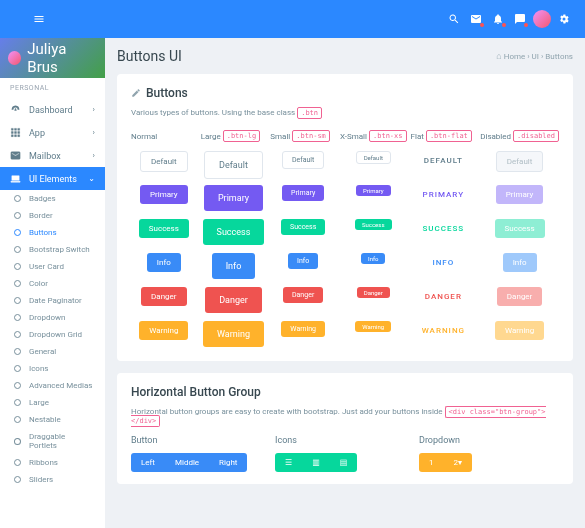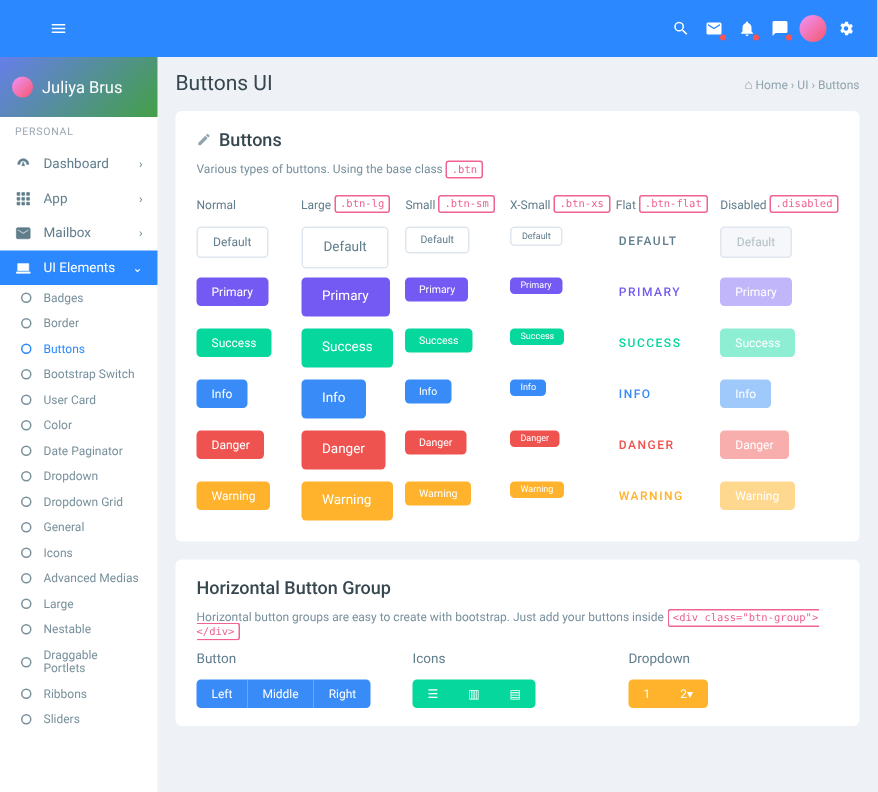--- a/index.html
+++ b/index.html
@@ -8,42 +8,42 @@
 .logo{font-weight:700;font-size:11px;letter-spacing:1px}
 .logo-icon{width:14px;height:14px;border:2px solid #fff;border-radius:50%;display:inline-block;position:relative;vertical-align:middle;margin-right:4px}
 .logo-icon:before{content:"";position:absolute;width:6px;height:6px;background:#fff;border-radius:50%;top:2px;left:2px}
 .spacer{flex:1}
 .topicon{width:22px;display:flex;justify-content:center;align-items:center;cursor:pointer;position:relative}
 .topicon svg{width:12px;height:12px;fill:#fff}
 .dot{width:4px;height:4px;background:#ff5252;border-radius:50%;position:absolute;top:10px;right:3px}
 .avatar-top{width:18px;height:18px;border-radius:50%;background:linear-gradient(135deg,#f093fb,#f5576c)}
 .layout{display:flex}
 .sidebar{width:105px;background:#fff;min-height:490px}
-.userhero{height:40px;background:linear-gradient(135deg,#667eea,#43a047);display:flex;align-items:center;padding:0 8px;color:#fff;font-size:11px}
+.userhero{height:40px;background:linear-gradient(135deg,#667eea,#43a047);display:flex;align-items:center;padding:0 8px;color:#fff;font-size:15px}
 .userhero .av{width:14px;height:14px;border-radius:50%;background:linear-gradient(135deg,#f093fb,#f5576c);margin-right:6px}
 .sect{padding:6px 10px;font-size:7px;color:#9aa5b1;text-transform:uppercase;letter-spacing:.5px}
 .nav-item{display:flex;align-items:center;padding:6px 10px;font-size:9px;color:#607d8b;cursor:pointer}
 .nav-item.active{background:#2b88ff;color:#fff}
 .nav-item svg{width:11px;height:11px;margin-right:8px;fill:currentColor;stroke:currentColor}
 .nav-item .chev{margin-left:auto;font-size:8px}
 .sub-item{display:flex;align-items:center;padding:4px 10px 4px 14px;font-size:8px;color:#78909c;cursor:pointer}
 .sub-item.active{color:#2b88ff}
 .sub-item .ring{width:7px;height:7px;border:1px solid currentColor;border-radius:50%;margin-right:8px}
 .main{flex:1;padding:10px 12px}
 .page-head{display:flex;align-items:center;margin-bottom:10px}
 .page-head h1{font-size:14px;font-weight:400;color:#37474f}
 .crumbs{font-size:8px;color:#90a4ae}
 .crumbs .hic{font-size:9px}
 .card{background:#fff;border-radius:4px;padding:12px 14px;margin-bottom:12px}
 .card-title{font-size:12px;font-weight:500;color:#37474f;margin-bottom:8px;display:flex;align-items:center;gap:5px}
 .card-sub{font-size:8px;color:#78909c;margin-bottom:10px}
 code{background:#fff;border:1px solid #f06292;color:#f06292;padding:1px 3px;border-radius:2px;font-size:7px;font-family:monospace}
 .grid{display:grid;grid-template-columns:repeat(6,1fr);gap:6px 4px}
 .ghead{font-size:8px;color:#607d8b;text-align:right;padding:3px 0;display:flex;align-items:center;gap:2px;white-space:nowrap}
-.cell{display:flex;align-items:flex-start;justify-content:flex-start;min-height:28px}
+.cell{display:flex;align-items:flex-start;justify-content:center;min-height:28px}
 .btn{border:none;border-radius:3px;cursor:pointer;color:#fff;display:inline-flex;align-items:center;justify-content:center}
 .btn-default{background:#fff;color:#607d8b;border:1px solid #e0e6ed}
 .btn-primary{background:#745af2}.btn-success{background:#06d79c}.btn-info{background:#398bf7}.btn-danger{background:#ef5350}.btn-warning{background:#ffb22b}
 .flat-primary{background:transparent;color:#745af2}.flat-success{background:transparent;color:#06d79c}.flat-info{background:transparent;color:#398bf7}.flat-danger{background:transparent;color:#ef5350}.flat-warning{background:transparent;color:#ffb22b}.flat-default{background:transparent;color:#607d8b}
 .dis-primary{background:#c2b6fa;color:#fff}.dis-success{background:#8eeed4;color:#fff}.dis-info{background:#9fc9fb;color:#fff}.dis-danger{background:#f8aead;color:#fff}.dis-warning{background:#ffd890;color:#fff}.dis-default{background:#f5f7fa;color:#b0bec5;border:1px solid #e0e6ed}
 .sz-n{padding:5px 10px;font-size:8px}.sz-lg{padding:8px 14px;font-size:9px}.sz-sm{padding:4px 9px;font-size:7px}.sz-xs{padding:2px 7px;font-size:6px}.sz-flat{padding:5px 2px;font-size:8px;letter-spacing:1px;text-transform:uppercase;font-weight:500}
 .hgrid{display:grid;grid-template-columns:repeat(3,1fr);gap:4px}
 .hhead{font-size:9px;color:#607d8b;margin-bottom:8px}
 .bgroup{display:inline-flex}
 .bgroup .btn{border-radius:0}

